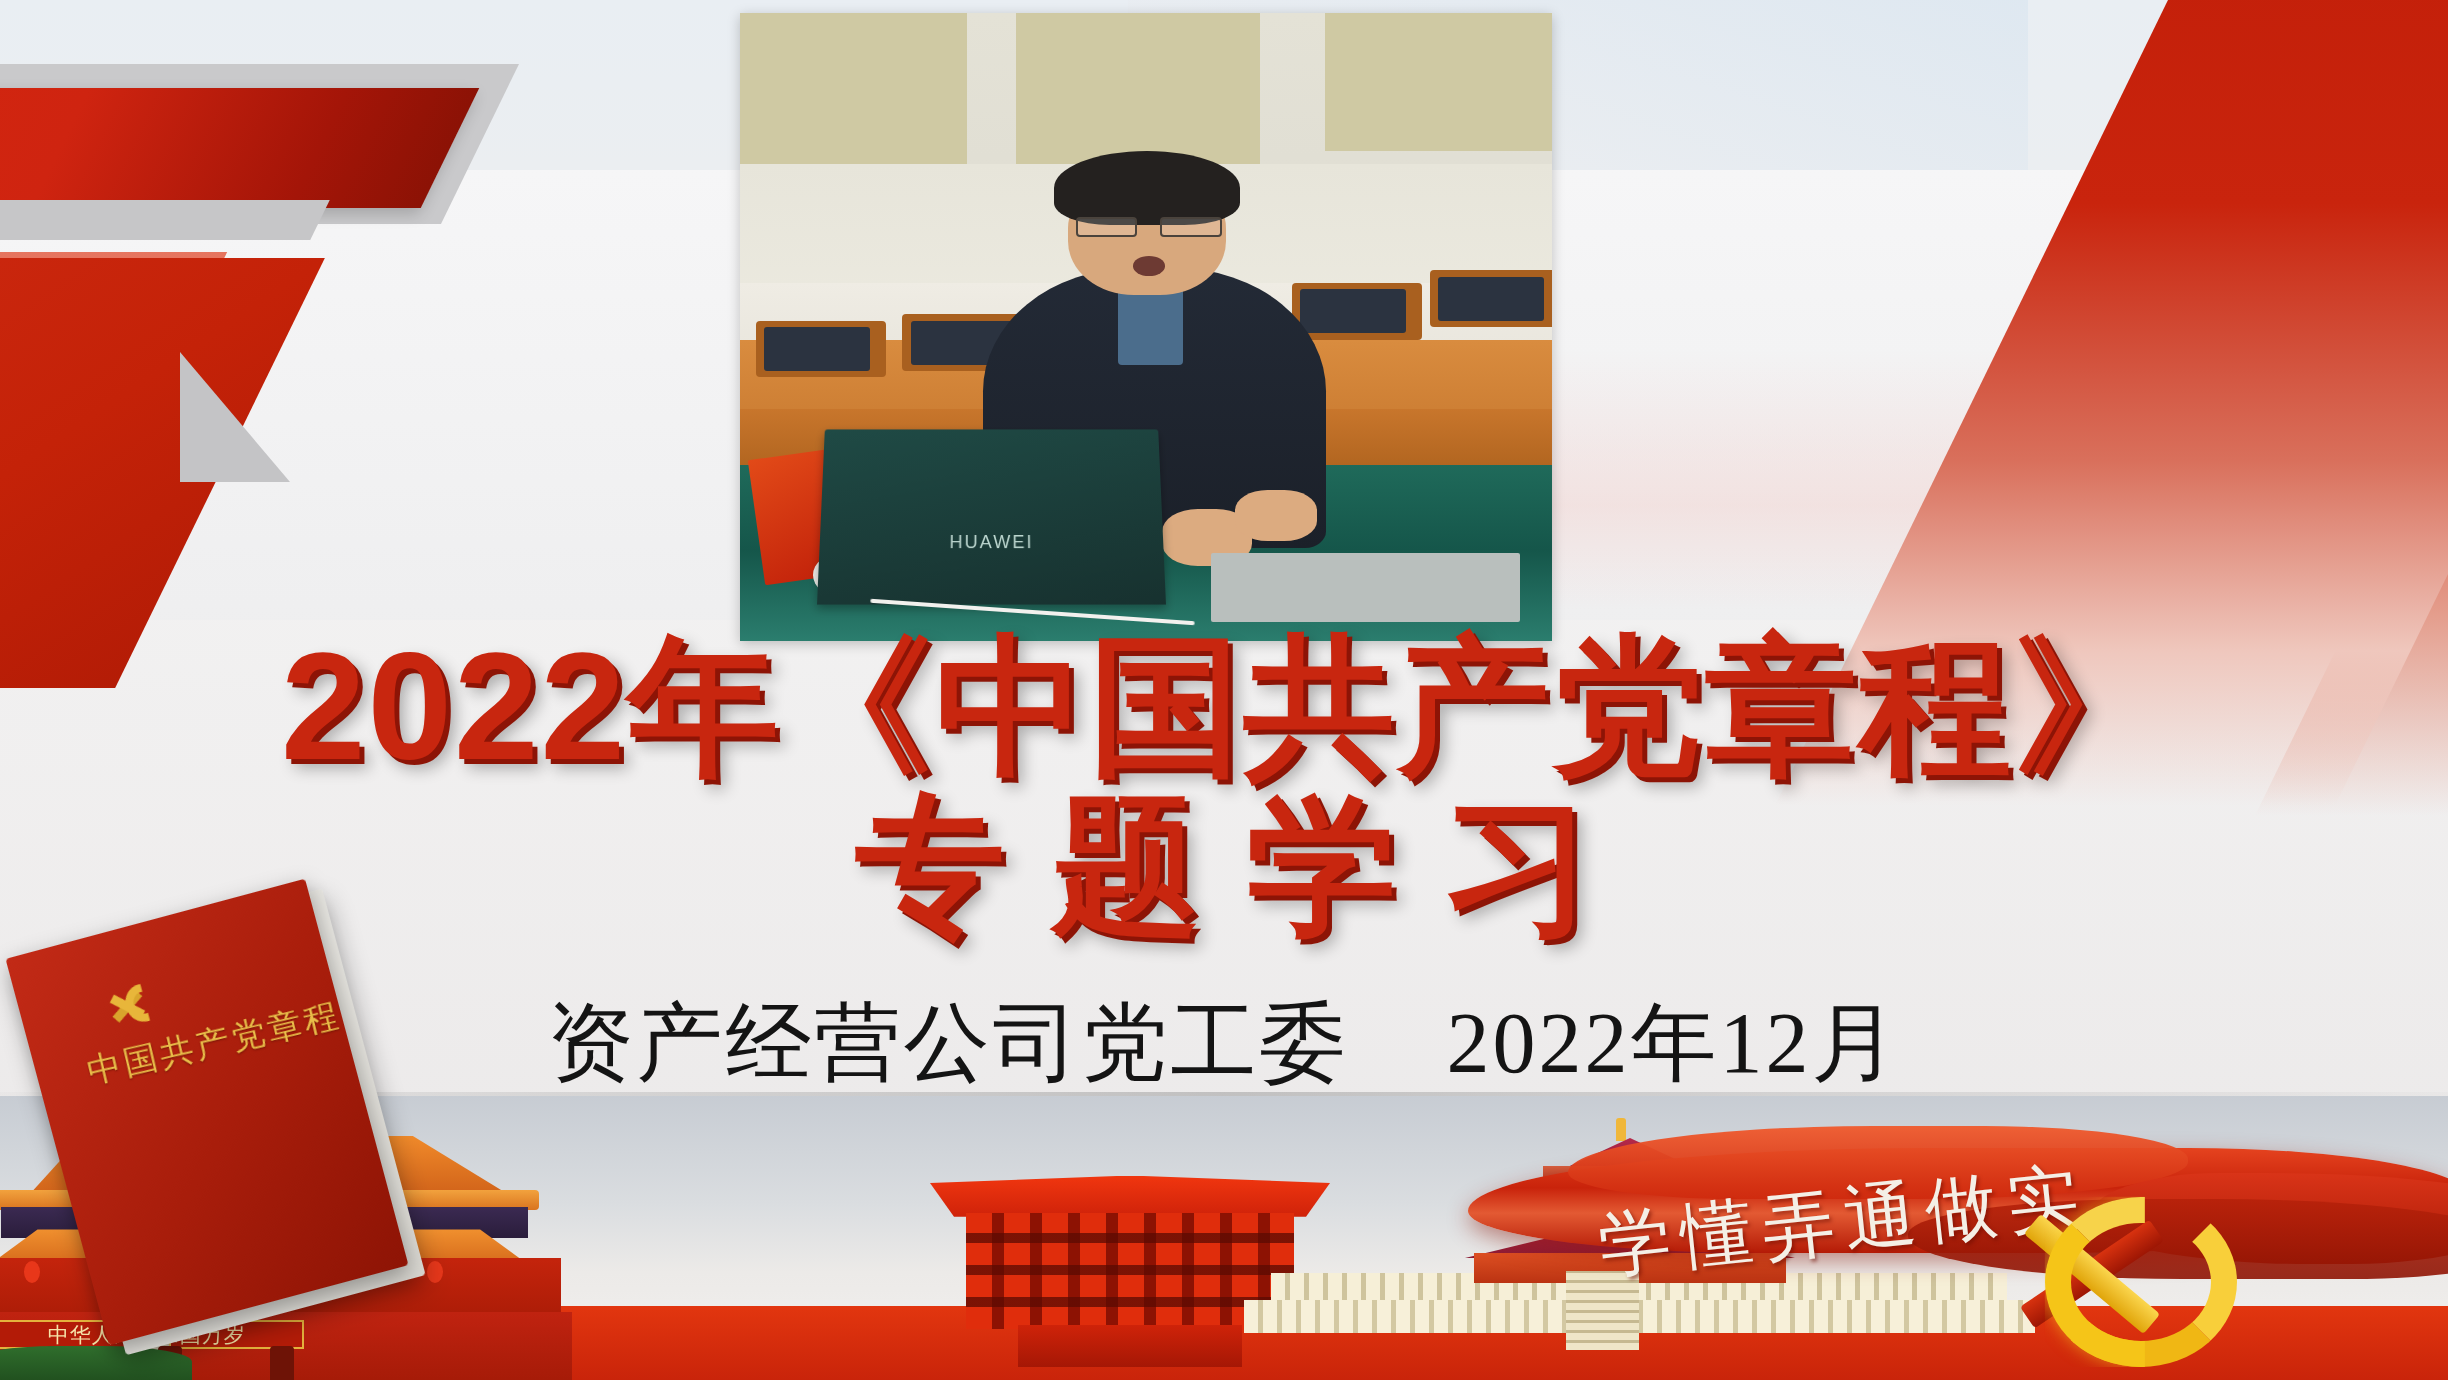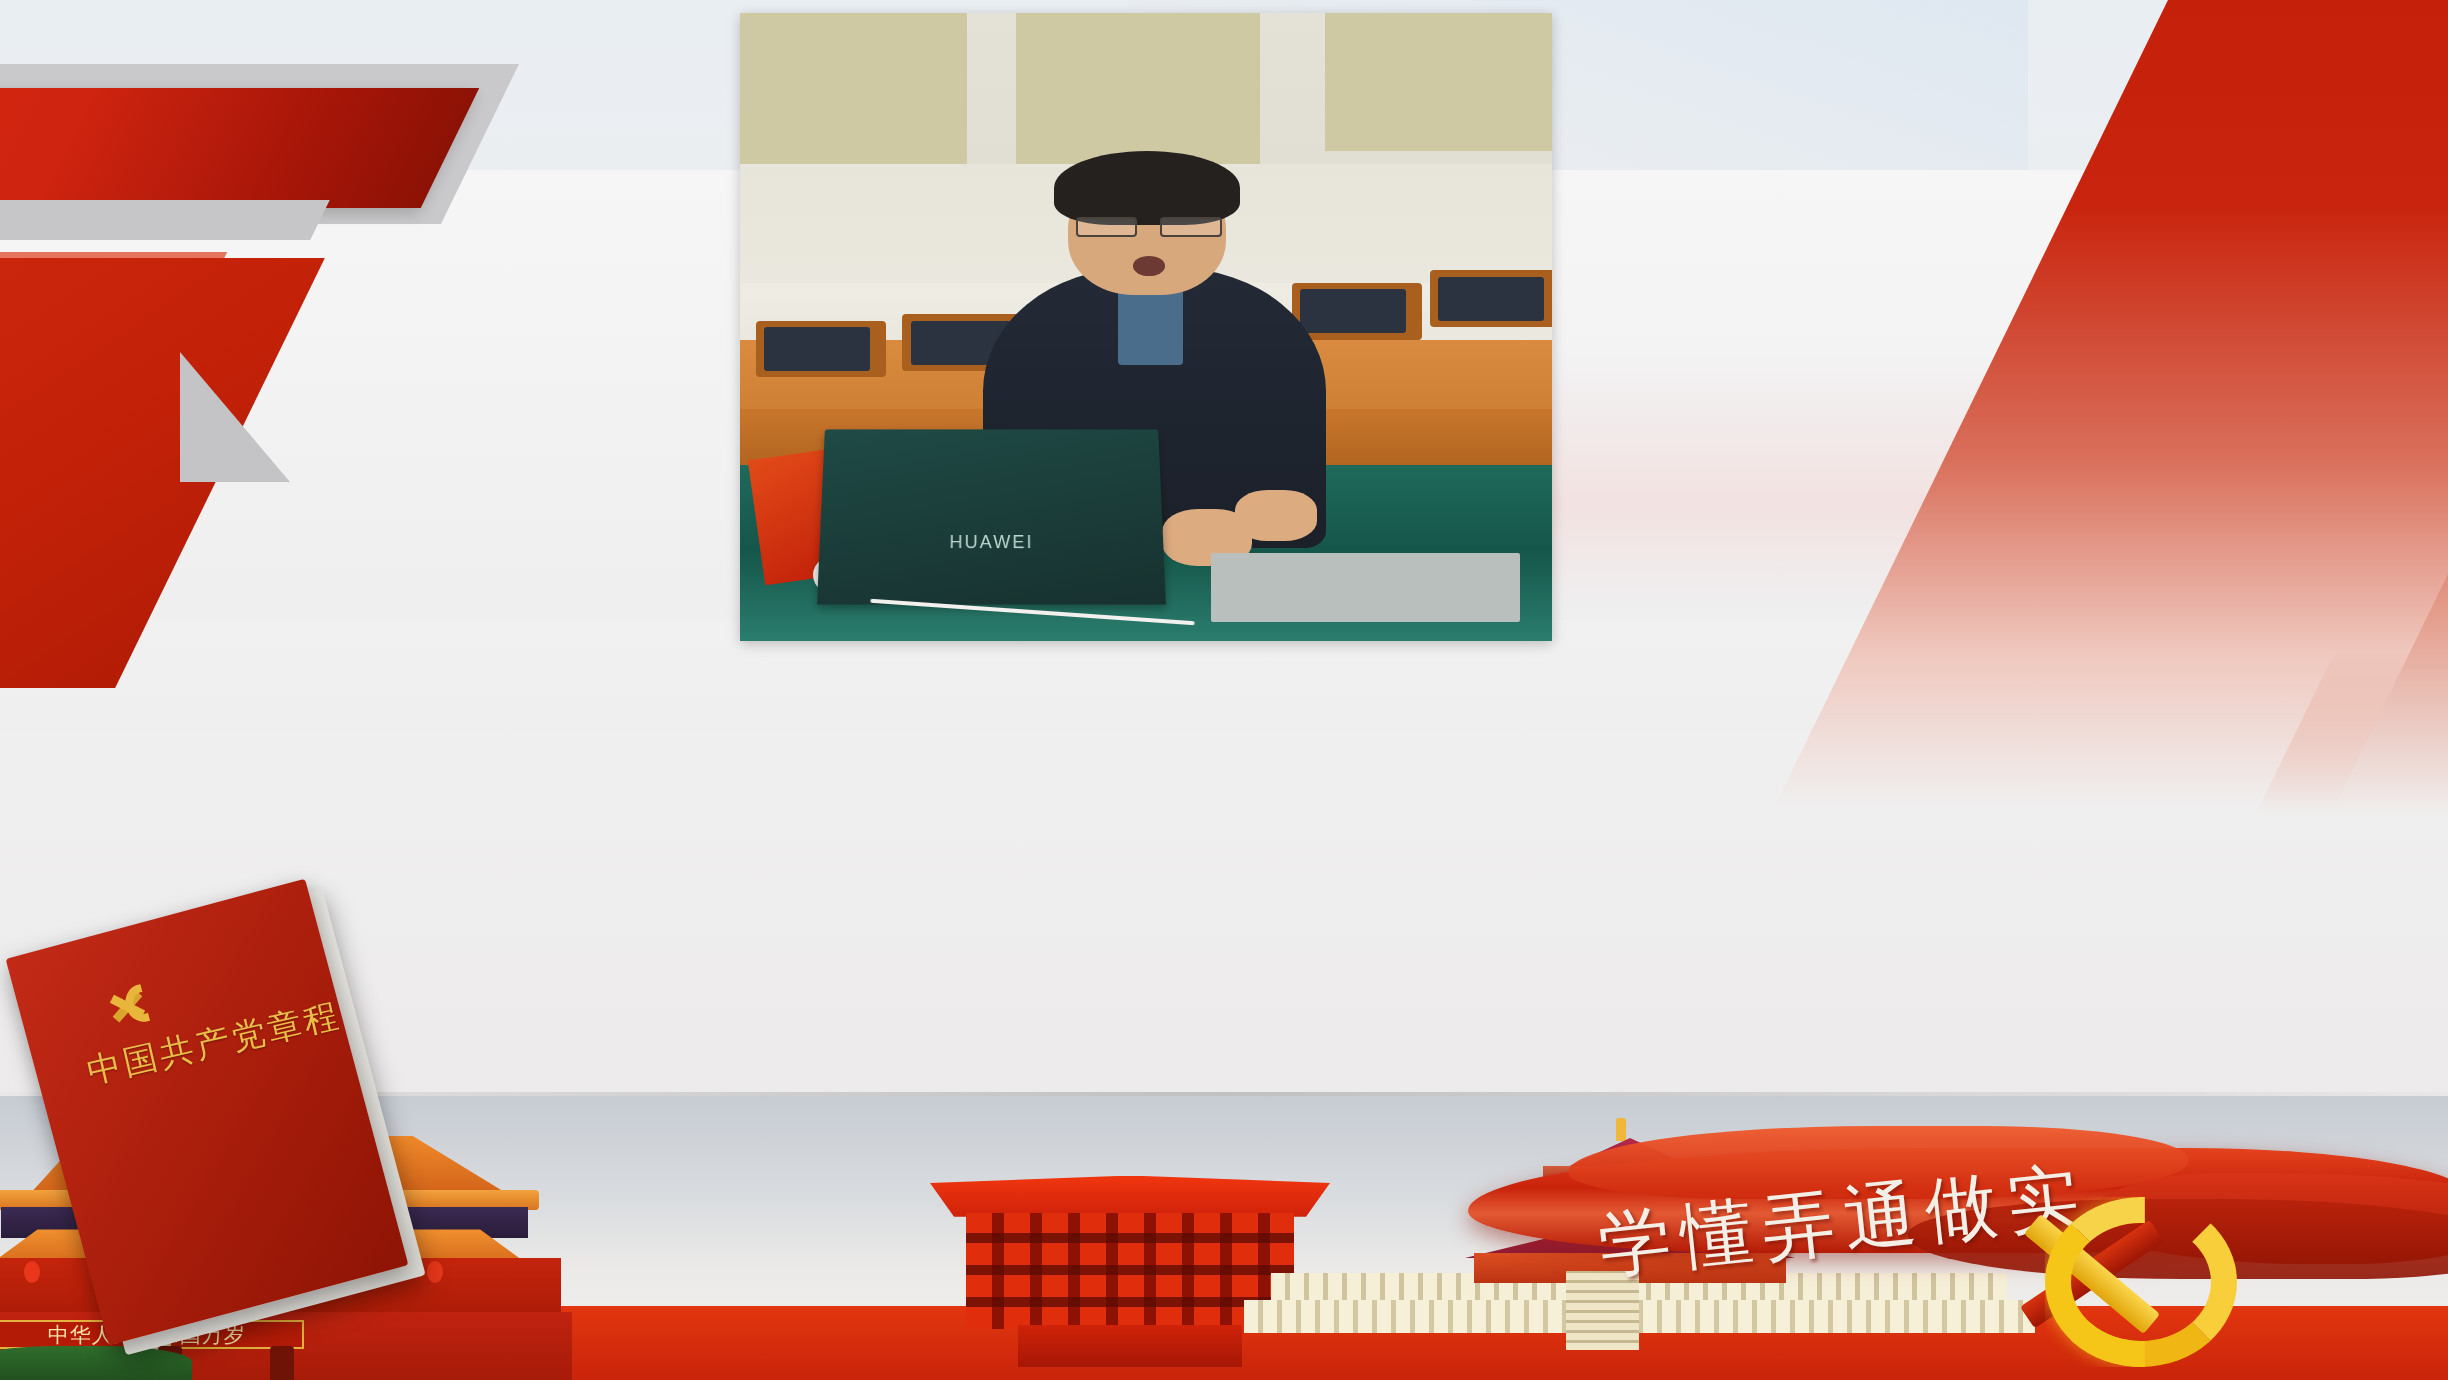--- a/index.html
+++ b/index.html
@@ -439,21 +439,28 @@
     <div class="ph-hand" style="left:52%;top:79%;width:11%;height:9%;"></div>
     <div class="ph-hand" style="left:61%;top:76%;width:10%;height:8%;"></div>
 
     <div class="ph-lap2kb"></div>
     <div class="ph-lap1">
       <div class="lbl">HUAWEI</div>
     </div>
     <div class="ph-cable"></div>
   </div>
 
-
+  <div id="title-block">
+    <div class="title-main">2022年《中国共产党章程》</div>
+    <div class="title-sub">专题学习</div>
+  </div>
+
+  <div id="byline">
+    <div class="byline-text">资产经营公司党工委    2022年12月</div>
+  </div>
 
   <div class="seam"></div>
 
   <div id="bottom">
     <div class="bb-sky"></div>
     <div class="bb-ground"></div>
 
     <div class="tam">
       <div class="tam-roof1"></div>
       <div class="tam-eave1"></div>

